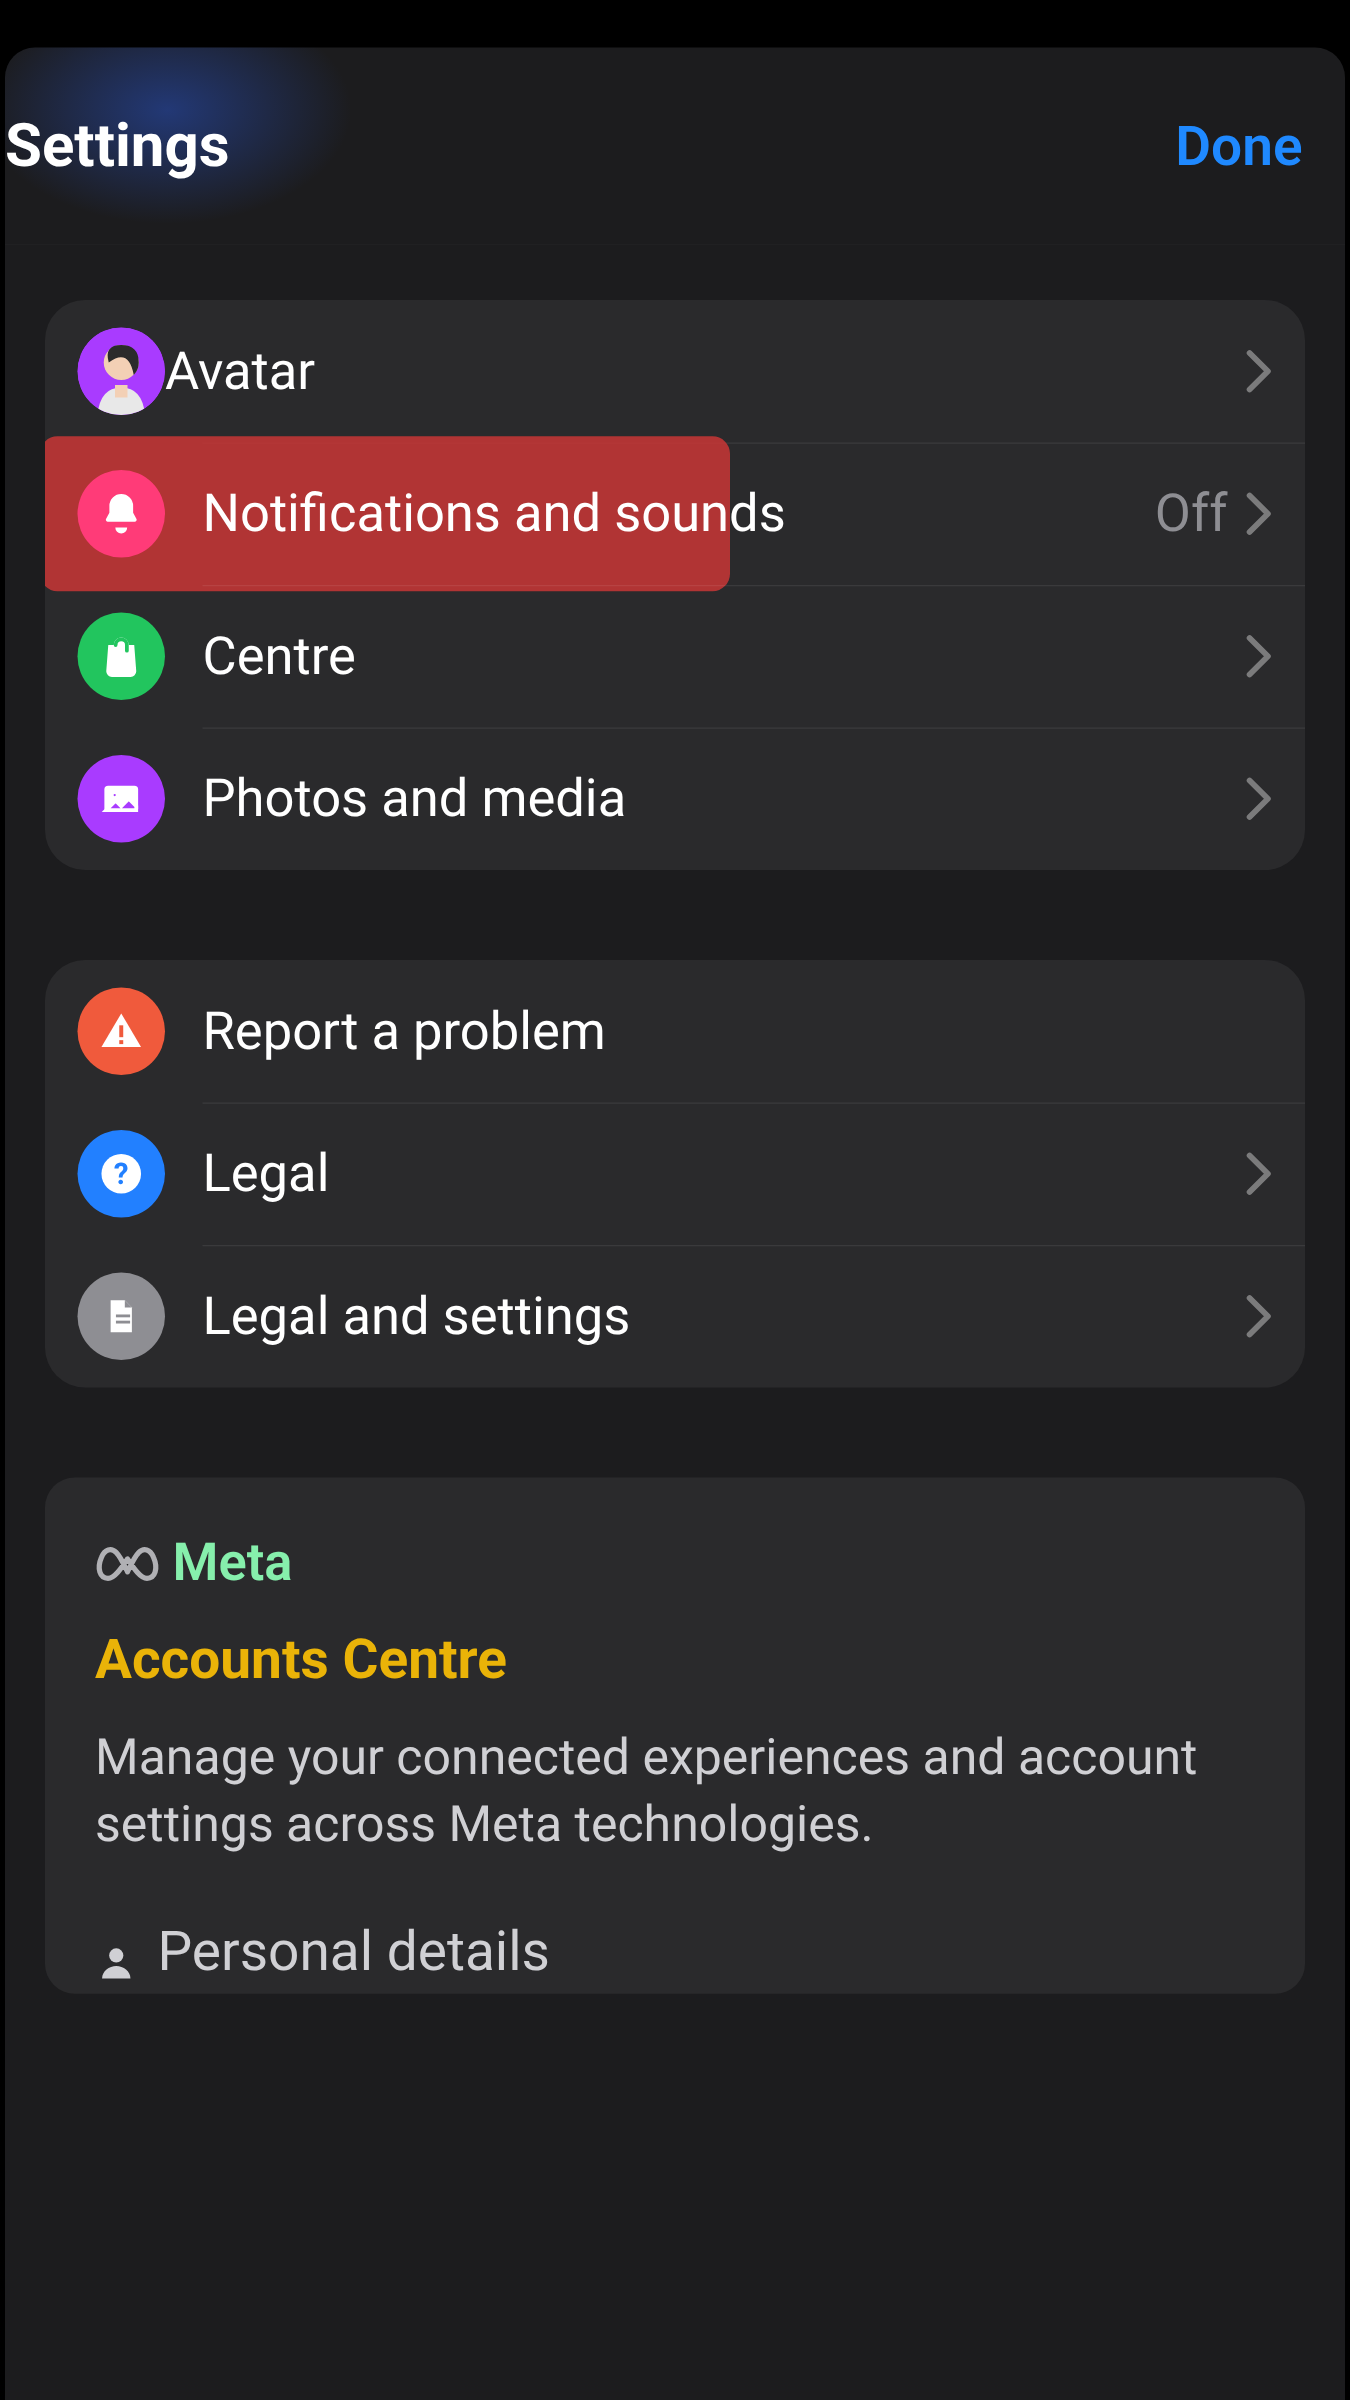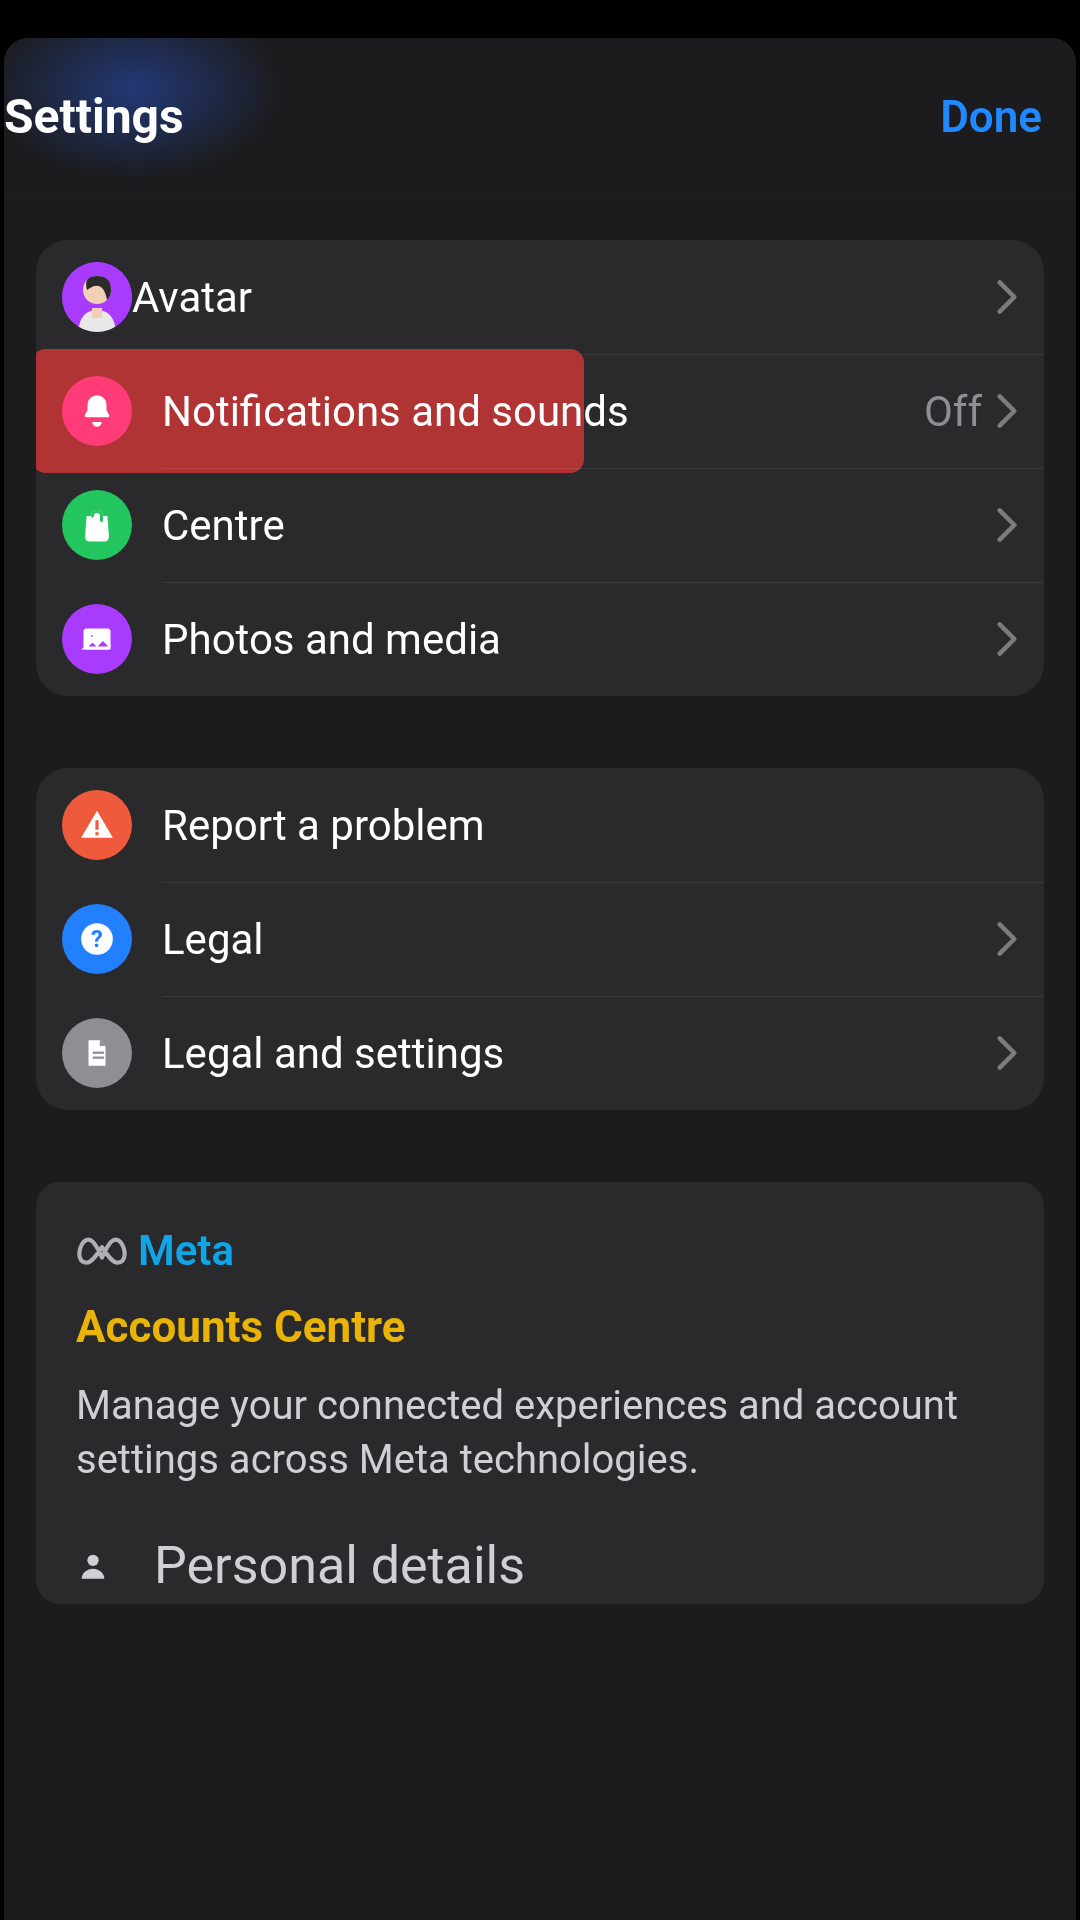--- a/index.html
+++ b/index.html
@@ -135,43 +135,43 @@
   }
   .meta-section {
     background: #2a2a2c;
     border-radius: 24px;
     padding: 44px 40px 0 40px;
   }
   .meta-logo {
     display: flex;
     align-items: center;
     gap: 10px;
-    color: #0ea5e9;
+    color: #86efac;
     font-size: 42px;
     font-weight: 600;
     margin-bottom: 26px;
   }
   .meta-title {
     font-size: 44px;
     font-weight: 700;
     color: #eab308;
     margin-bottom: 26px;
   }
   .meta-desc {
     font-size: 40px;
     line-height: 1.35;
     color: #d0d0d4;
     margin-bottom: 40px;
   }
   .meta-row {
     display: flex;
-    align-items: center;
-    gap: 44px;
+    align-items: flex-end;
+    gap: 16px;
     color: #d0d0d4;
-    font-size: 52px;
+    font-size: 44px;
     padding: 8px 0;
   }
   svg { display: block; }
 </style>
 </head>
 <body>
 
 <div class="sheet">
   <div class="sheet-bg-glow"></div>
 

